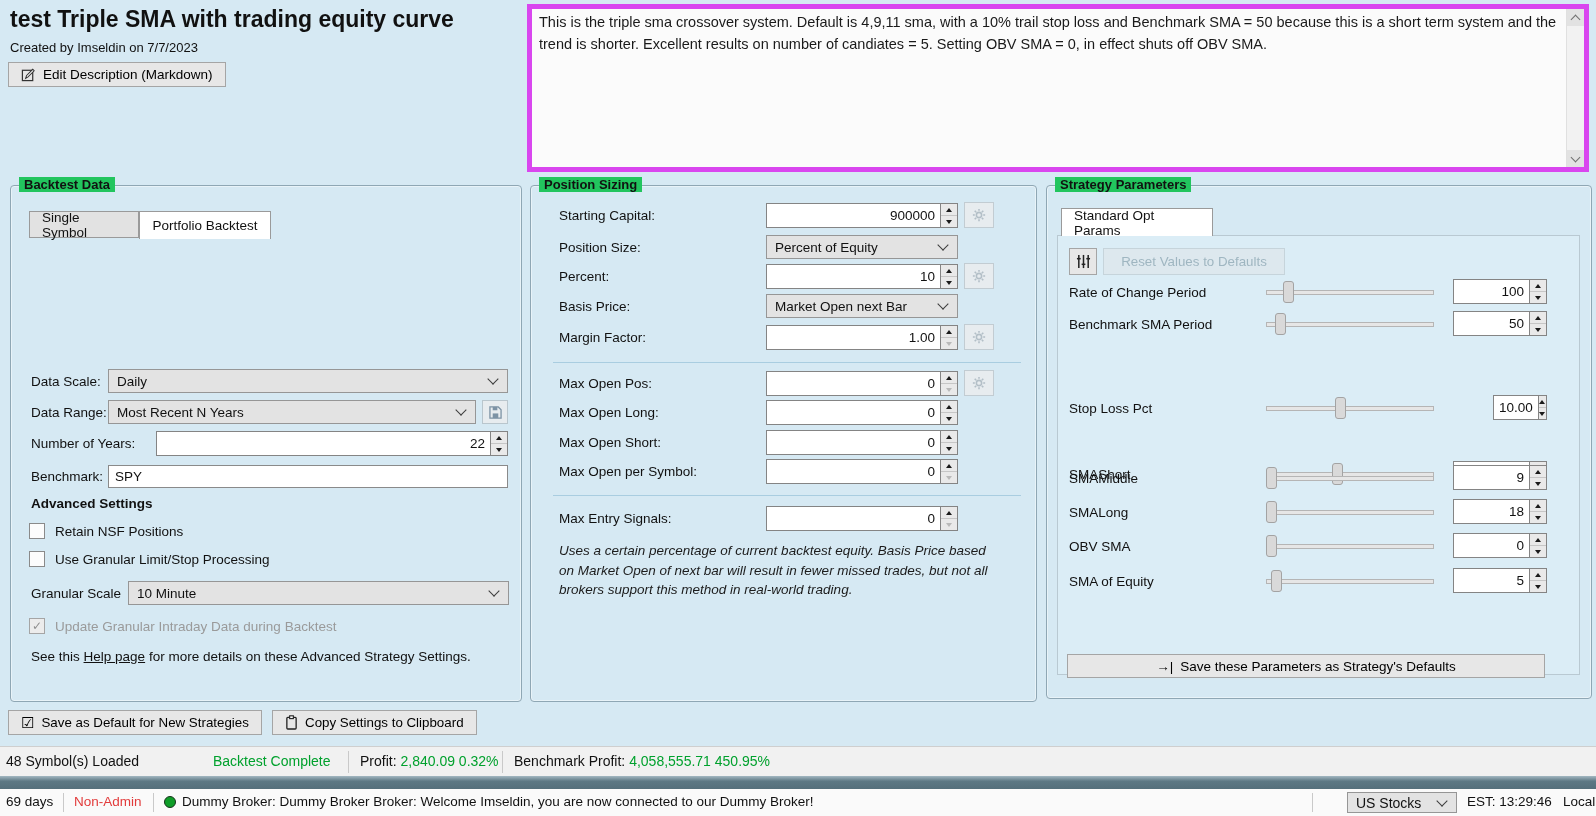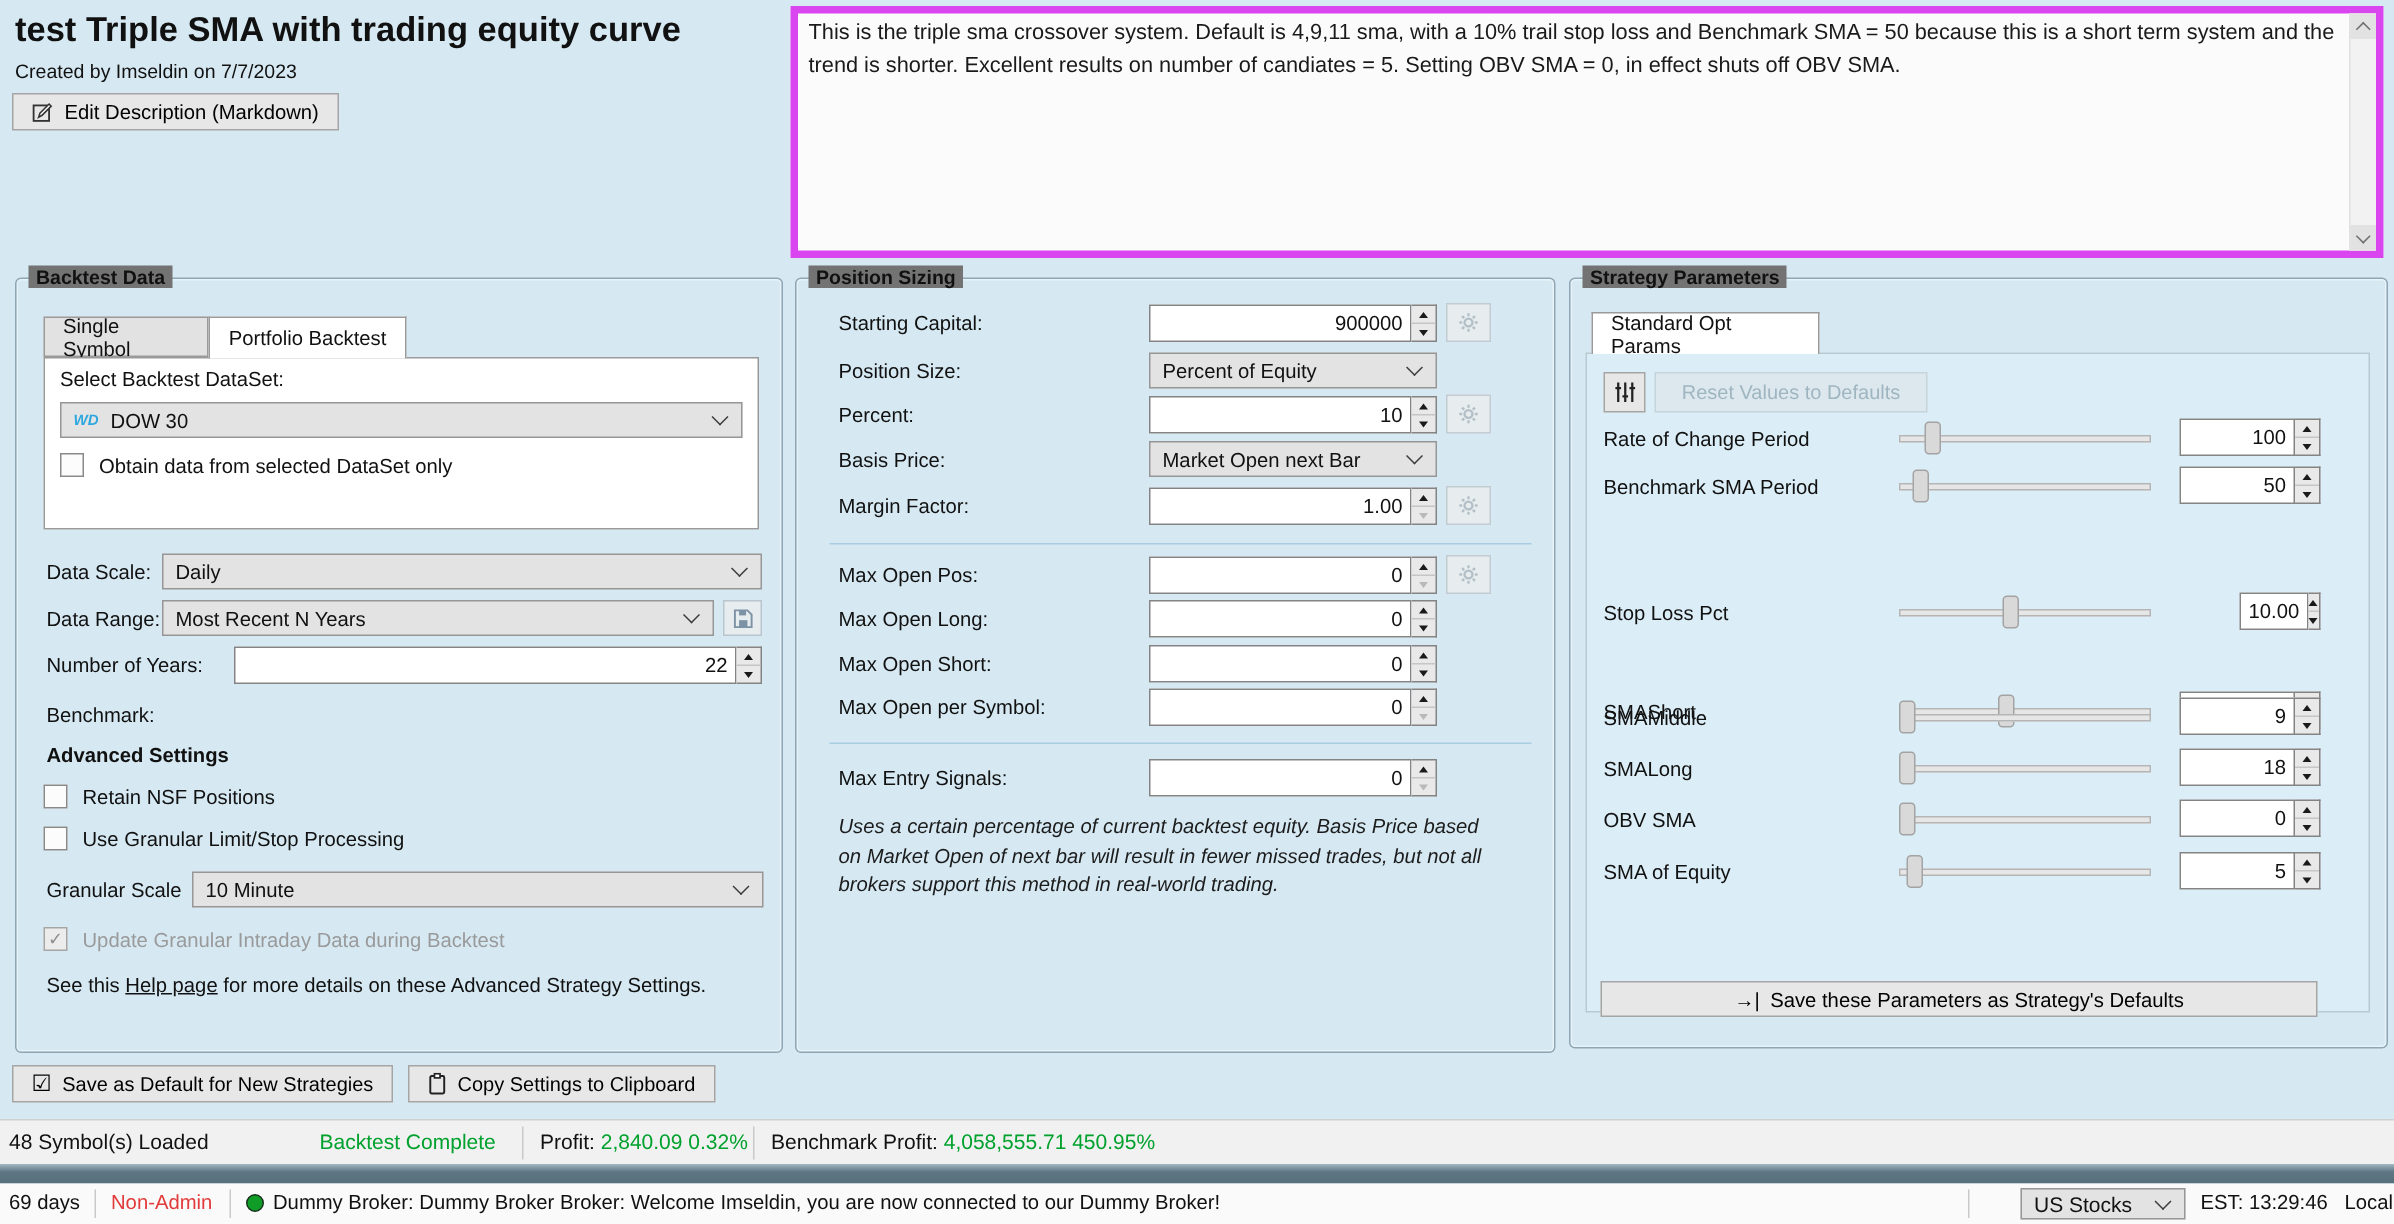--- a/index.html
+++ b/index.html
@@ -24,21 +24,21 @@
   .arr-d{width:0;height:0;border-left:3.5px solid transparent;border-right:3.5px solid transparent;
          border-top:4.5px solid #1a1a1a;}
   .dis .arr-d{border-top-color:#b9b9b9;}
   .spin .u{border-bottom:1px solid #c6c6c6;}
   .cb{width:16px;height:16px;background:#fcfcfc;border:1px solid #8a8a8a;box-sizing:border-box;flex:none;}
   .cb.checked-dis{background:#ececec;border-color:#a5a5a5;display:flex;align-items:center;justify-content:center;
                   color:#8f8f8f;font-size:12px;font-weight:bold;}
   .row{position:absolute;display:flex;align-items:center;}
   
   .grp{position:absolute;border:1px solid #8fa7b4;border-radius:4px;box-shadow:inset 0 0 0 1px rgba(255,255,255,.45);}
-  .grp-title{position:absolute;top:-9px;left:8px;background:#737373;padding:0 5px;font-weight:bold;font-size:13px;}
+  .grp-title{position:absolute;top:-9px;left:8px;background:#22c55e;padding:0 5px;font-weight:bold;font-size:13px;}
   
   .tab{position:absolute;display:flex;align-items:center;justify-content:center;border:1px solid #9a9a9a;
        background:#e2e2e2;box-sizing:border-box;padding:0 12px;}
   .tab.active{background:#fff;border-bottom:none;z-index:3;}
   
   .sl{position:absolute;height:22px;}
   .sl .track{position:absolute;left:0;right:0;top:9px;height:3px;background:#e6e6e6;border:1px solid #b5b5b5;}
   .sl .thumb{position:absolute;top:0;width:11px;height:22px;background:#d9d9d9;border:1px solid #a3a3a3;
              border-radius:3px;box-sizing:border-box;}
   
@@ -85,32 +85,20 @@
   <div class="grp" style="left:10px;top:185px;width:510px;height:515px;">
     <span class="grp-title">Backtest Data</span>
 
     <div class="tab" style="left:18px;top:25px;width:110px;height:27px;">
       <span>Single Symbol</span>
     </div>
     <div class="tab active" style="left:128px;top:25px;width:132px;height:28px;">
       <span>Portfolio Backtest</span>
     </div>
 
-    <div style="position:absolute;left:18px;top:52px;width:477px;height:115px;background:#fff;border:1px solid #9a9a9a;box-sizing:border-box;">
-      <div style="position:absolute;left:10px;top:6px;">Select Backtest DataSet:</div>
-      <div class="combo" style="left:10px;top:29px;width:455px;">
-        <span style="color:#2da7df;font-weight:bold;font-size:10px;font-style:italic;margin-right:8px;">WD</span>
-        <span class="lbl">DOW 30</span>
-        <span class="chev"></span>
-      </div>
-      <div class="row" style="left:10px;top:63px;gap:10px;">
-        <span class="cb"></span>
-        <span>Obtain data from selected DataSet only</span>
-      </div>
-    </div>
 
     <div class="row" style="left:20px;top:183px;height:24px;">
       <span>Data Scale:</span>
     </div>
     <div class="combo" style="left:97px;top:183px;width:400px;">
       <span class="lbl">Daily</span>
       <span class="chev"></span>
     </div>
 
     <div class="row" style="left:20px;top:214px;height:24px;">
@@ -142,20 +130,23 @@
             <span class="arr-u"></span>
           </div>
           <div class="d">
             <span class="arr-d"></span>
           </div>
         </div>
     </div>
 
     <div class="row" style="left:20px;top:279px;height:23px;">
       <span>Benchmark:</span>
+    </div>
+    <div style="position:absolute;left:97px;top:279px;width:400px;height:23px;background:#fff;border:1px solid #8a8a8a;box-sizing:border-box;display:flex;align-items:center;padding:0 6px;">
+      <span>SPY</span>
     </div>
 
     <div style="position:absolute;left:20px;top:310px;font-weight:bold;font-size:13.5px;">Advanced Settings</div>
 
     <div class="row" style="left:18px;top:337px;gap:10px;">
       <span class="cb"></span>
       <span>Retain NSF Positions</span>
     </div>
     <div class="row" style="left:18px;top:365px;gap:10px;">
       <span class="cb"></span>

